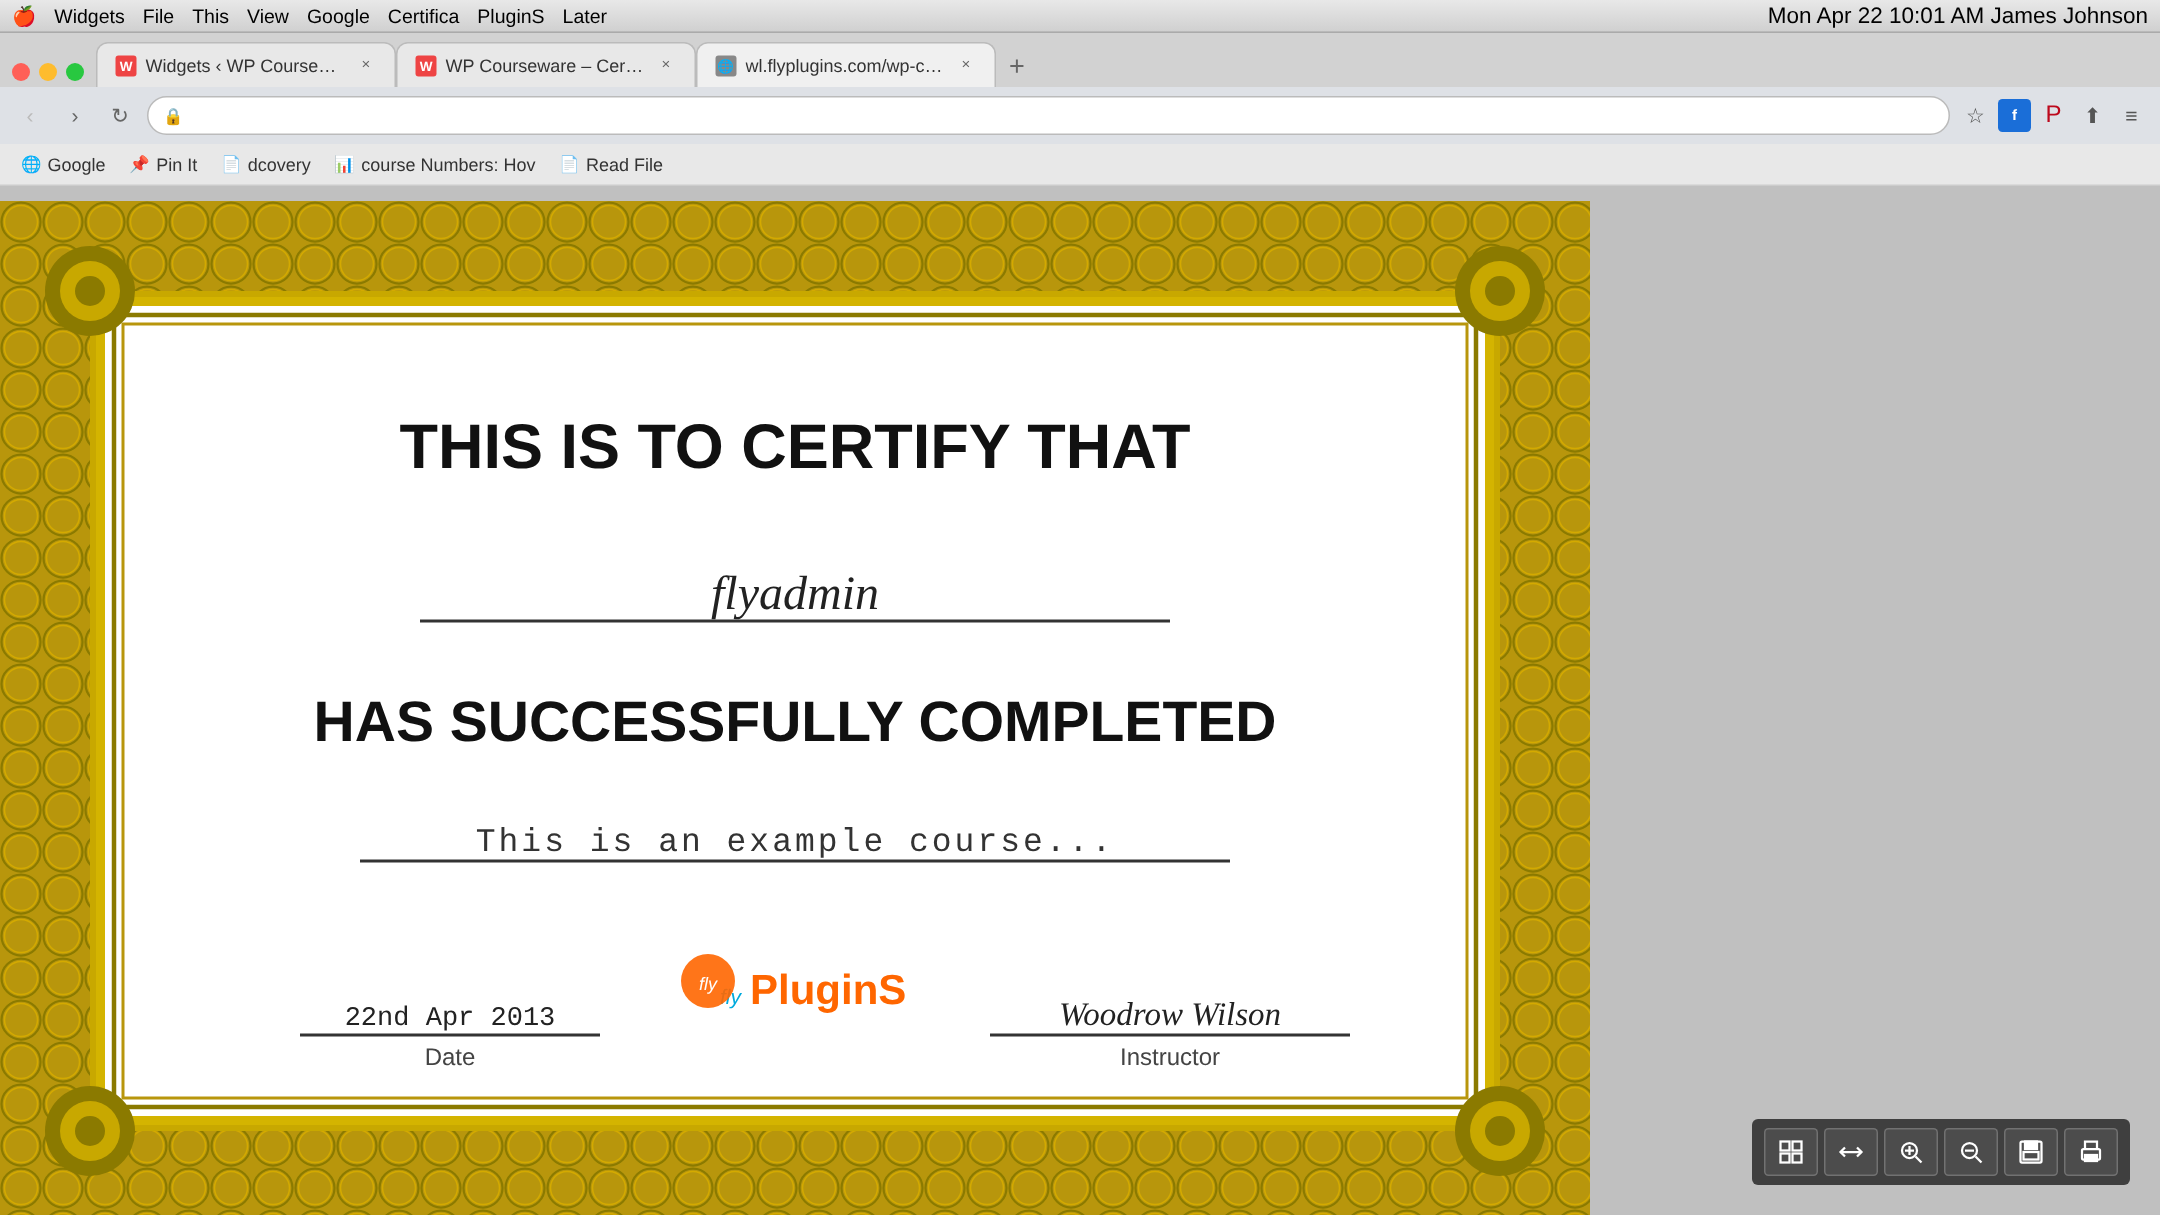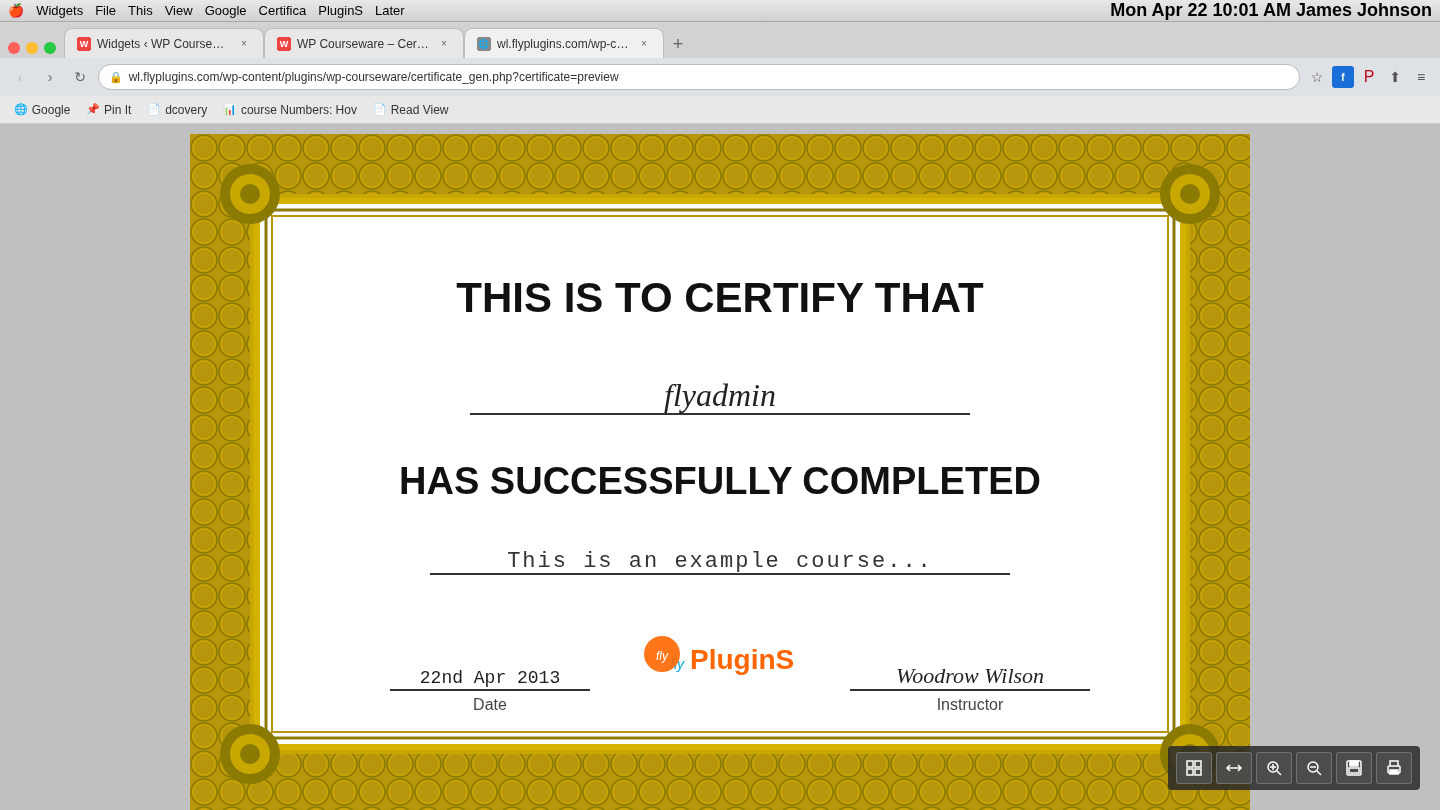--- a/index.html
+++ b/index.html
@@ -22,22 +22,21 @@
       border-bottom: 1px solid #aaa;
       font-size: 13px;
       font-weight: 500;
     }
     .mac-menubar span { cursor: default; }
     .mac-menubar .right-icons {
       margin-left: auto;
       display: flex;
       align-items: center;
       gap: 8px;
-      font-size: 18px;
-      font-weight: bold;
+      font-size: 15px;
     }
 
     
     .chrome-window {
       background: #dee1e6;
     }
 
     
     .tab-bar {
       height: 36px;
@@ -186,21 +185,21 @@
       color: #333;
       white-space: nowrap;
     }
     .bookmark-icon { font-size: 11px; color: #666; }
 
     
     .page-content {
       height: calc(810px - 22px - 36px - 38px - 28px);
       background: #c0c0c0;
       display: flex;
-      justify-content: center;
+      justify-content: flex-start;
       align-items: flex-start;
       overflow: hidden;
       position: relative;
     }
 
     
     .cert-wrapper {
       margin-top: 10px;
       position: relative;
     }
@@ -273,21 +272,20 @@
     </div>
     <div class="new-tab-btn">+</div>
   </div>
 
   <div class="address-bar">
     <div class="nav-btn disabled">‹</div>
     <div class="nav-btn">›</div>
     <div class="nav-btn">↻</div>
     <div class="url-bar">
       <span class="url-bar-icon">🔒</span>
-      <span>wl.flyplugins.com/wp-content/plugins/wp-courseware/certificate_gen.php?certificate=preview</span>
     </div>
     <div class="address-right-icons">
       <div class="addr-icon">☆</div>
       <div class="addr-icon" style="background:#1a6ed8;color:white;border-radius:3px;font-size:10px;font-weight:bold;">f</div>
       <div class="addr-icon" style="color:#bd081c;font-size:16px;">P</div>
       <div class="addr-icon">⬆</div>
       <div class="addr-icon">≡</div>
     </div>
   </div>
 
@@ -303,21 +301,21 @@
     <div class="bookmark-item">
       <span class="bookmark-icon">📄</span>
       <span>dcovery</span>
     </div>
     <div class="bookmark-item">
       <span class="bookmark-icon">📊</span>
       <span>course Numbers: Hov</span>
     </div>
     <div class="bookmark-item">
       <span class="bookmark-icon">📄</span>
-      <span>Read View</span>
+      <span>Read File</span>
     </div>
   </div>
 </div>
 
 <div class="page-content">
 
   <div class="cert-wrapper">
     <div style="position:relative; width:1060px; background:#b8960c; padding:0;">
 
       <svg width="1060" height="680" xmlns="http://www.w3.org/2000/svg" style="display:block;">

